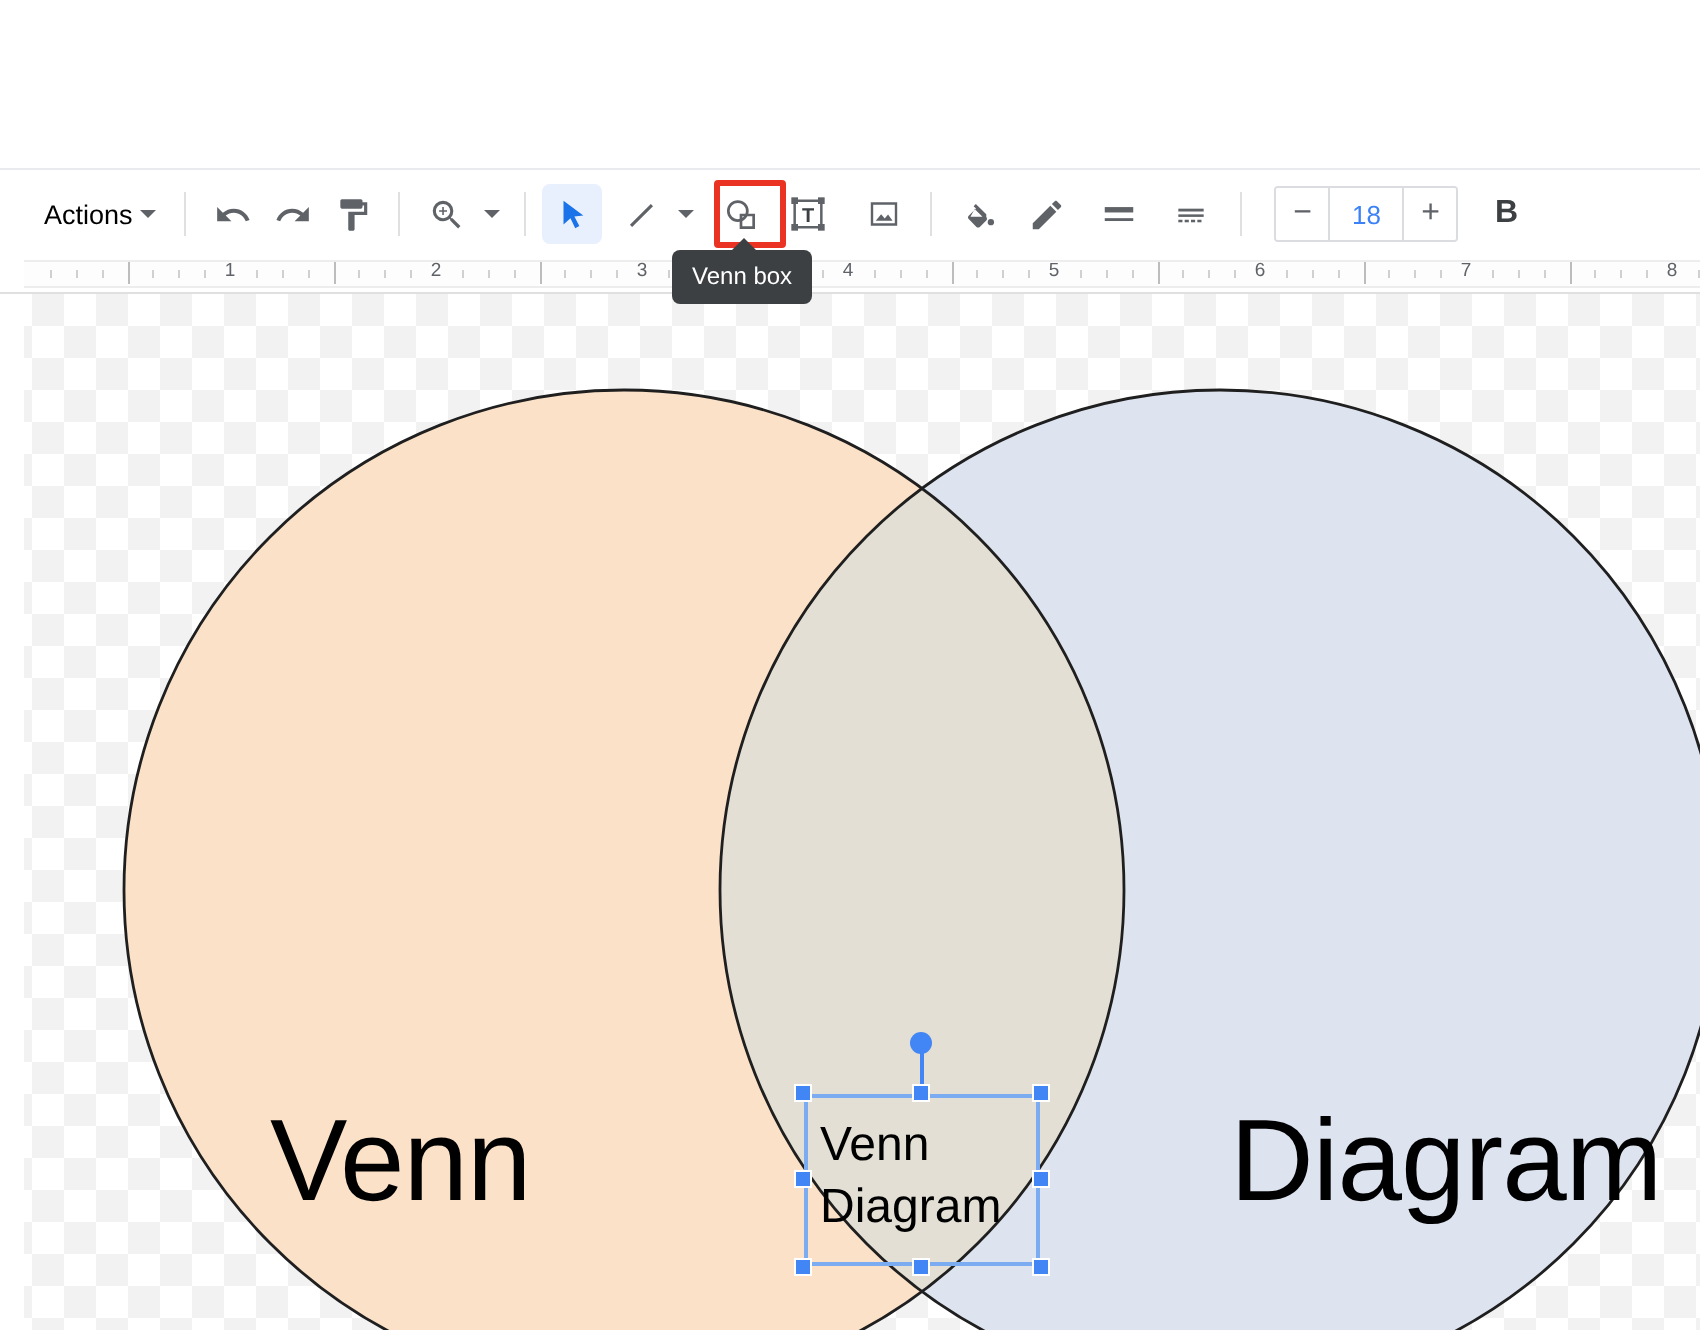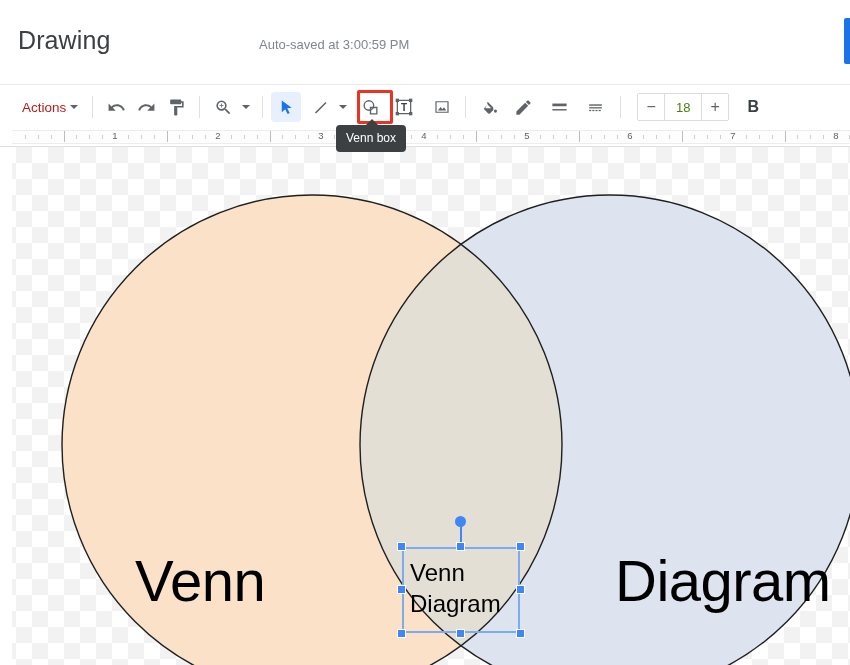--- a/index.html
+++ b/index.html
@@ -69,21 +69,21 @@
     align-items: center;
     justify-content: center;
     border-radius: 4px;
     color: #5f6368;
     flex: none;
   }
   .tb-btn { width: 30px; }
   .tb-actions {
     padding: 0 6px 0 8px;
     font-size: 13.5px;
-    color: #b91c1c;
+    color: #000000;
     gap: 4px;
   }
   .tb-sep {
     width: 1px;
     height: 22px;
     background: #e0e0e0;
     flex: none;
   }
   .tb-gap { flex: none; }
   .tb-active { background: #e8f0fe; }
@@ -140,21 +140,21 @@
     font-size: 16px;
     color: #5f6368;
     background: #fff;
   }
   .size-val {
     width: 36px;
     display: flex;
     align-items: center;
     justify-content: center;
     font-size: 13px;
-    color: #4d7c0f;
+    color: #3b82f6;
     border-left: 1px solid #dadce0;
     border-right: 1px solid #dadce0;
   }
   .tb-bold, .tb-italic {
     width: 28px;
     font-size: 16px;
     color: #3c4043;
   }
   .tb-bold { font-weight: bold; }
 
@@ -291,25 +291,20 @@
     border-left: 7px solid transparent;
     border-right: 7px solid transparent;
     border-bottom: 7px solid #3c4043;
   }
 </style>
 </head>
 <body>
 
 <div id="app">
 
-  <div class="header">
-    <div class="doc-title">Drawing</div>
-    <div class="autosave">Auto-saved at 3:00:59 PM</div>
-    <div class="blue-tab"></div>
-  </div>
 
   <div class="toolbar">
     <div class="tb-gap" style="width:14px"></div>
 
     <div class="tb-item tb-actions">
       <span>Actions</span>
       <span class="caret"></span>
     </div>
 
     <div class="tb-gap" style="width:8px"></div>

